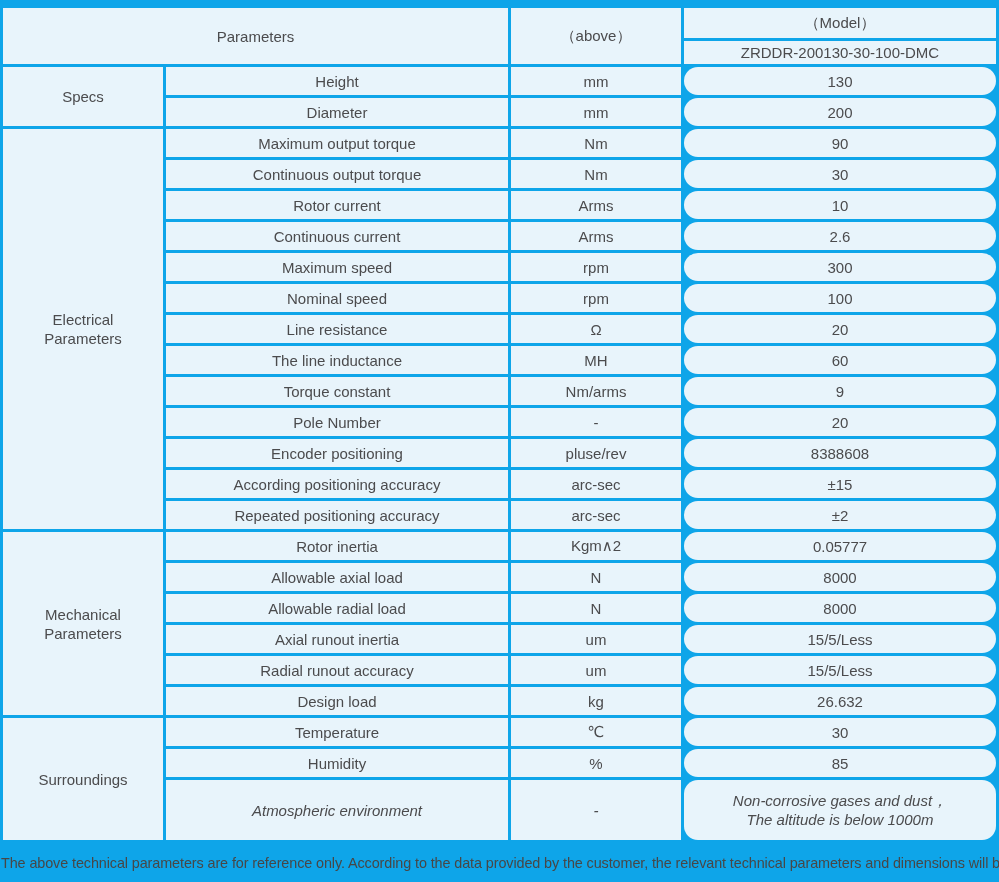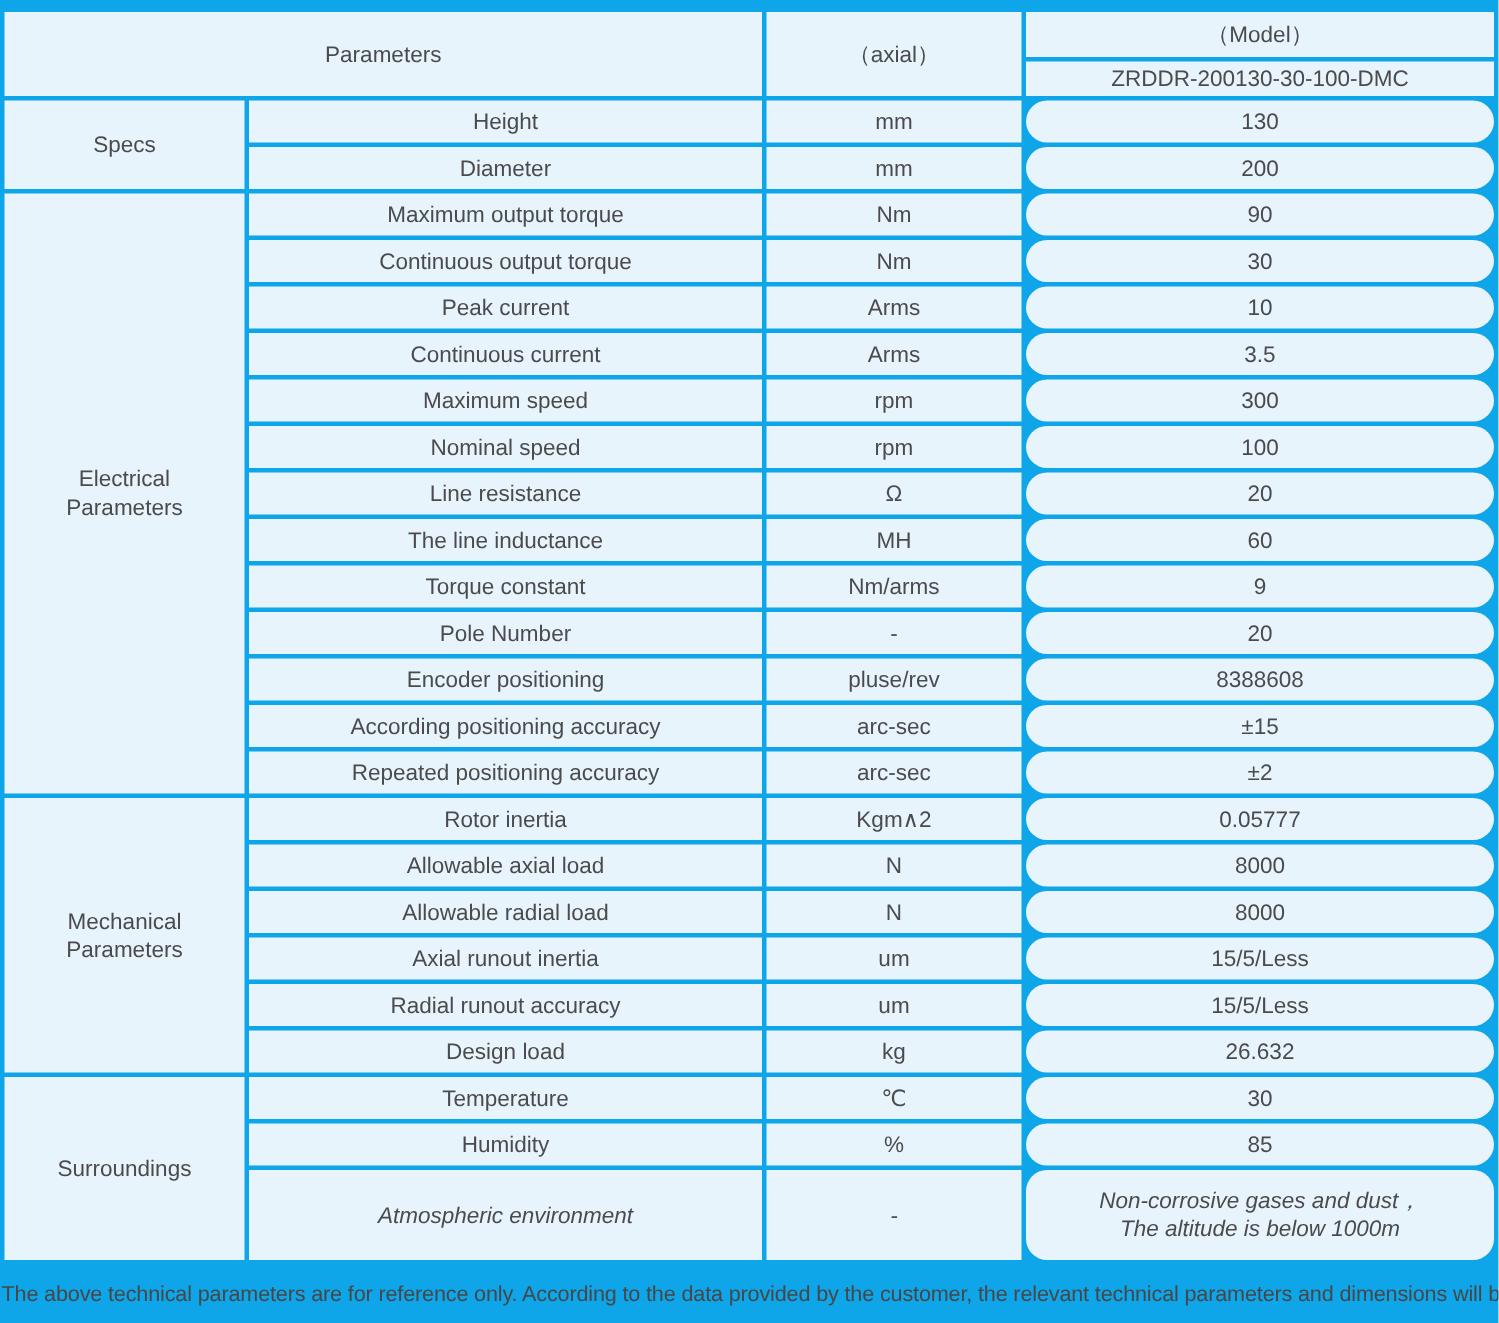--- a/index.html
+++ b/index.html
@@ -77,21 +77,21 @@
   <table class="spec">
     <colgroup>
       <col style="width:160px">
       <col style="width:342px">
       <col style="width:170px">
       <col style="width:312px">
     </colgroup>
     <thead>
       <tr class="h1">
         <th class="hdr params-hdr" colspan="2" rowspan="2">Parameters</th>
-        <th class="hdr unit-hdr" rowspan="2">（axial）</th>
+        <th class="hdr unit-hdr" rowspan="2">（above）</th>
         <th class="hdr model-hdr">（Model）</th>
       </tr>
       <tr class="h2">
         <th class="hdr model-code">ZRDDR-200130-30-100-DMC</th>
       </tr>
     </thead>
     <tbody>
         <tr>
           <td class="cat" rowspan="2">Specs</td>
           <td class="param">Height</td>
@@ -109,28 +109,28 @@
           <td class="param">Maximum output torque</td>
           <td class="unit">Nm</td>
           <td class="value">90</td>
         </tr>
         <tr>
           <td class="param">Continuous output torque</td>
           <td class="unit">Nm</td>
           <td class="value">30</td>
         </tr>
         <tr>
-          <td class="param">Peak current</td>
+          <td class="param">Rotor current</td>
           <td class="unit">Arms</td>
           <td class="value">10</td>
         </tr>
         <tr>
           <td class="param">Continuous current</td>
           <td class="unit">Arms</td>
-          <td class="value">3.5</td>
+          <td class="value">2.6</td>
         </tr>
         <tr>
           <td class="param">Maximum speed</td>
           <td class="unit">rpm</td>
           <td class="value">300</td>
         </tr>
         <tr>
           <td class="param">Nominal speed</td>
           <td class="unit">rpm</td>
           <td class="value">100</td>

